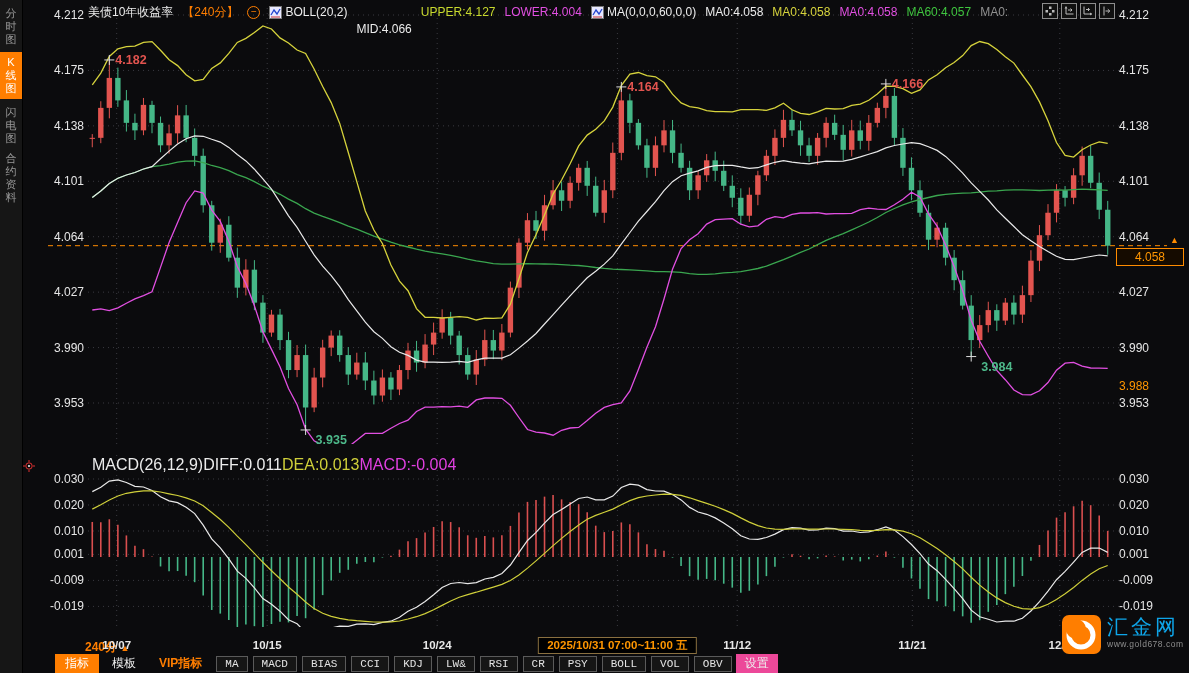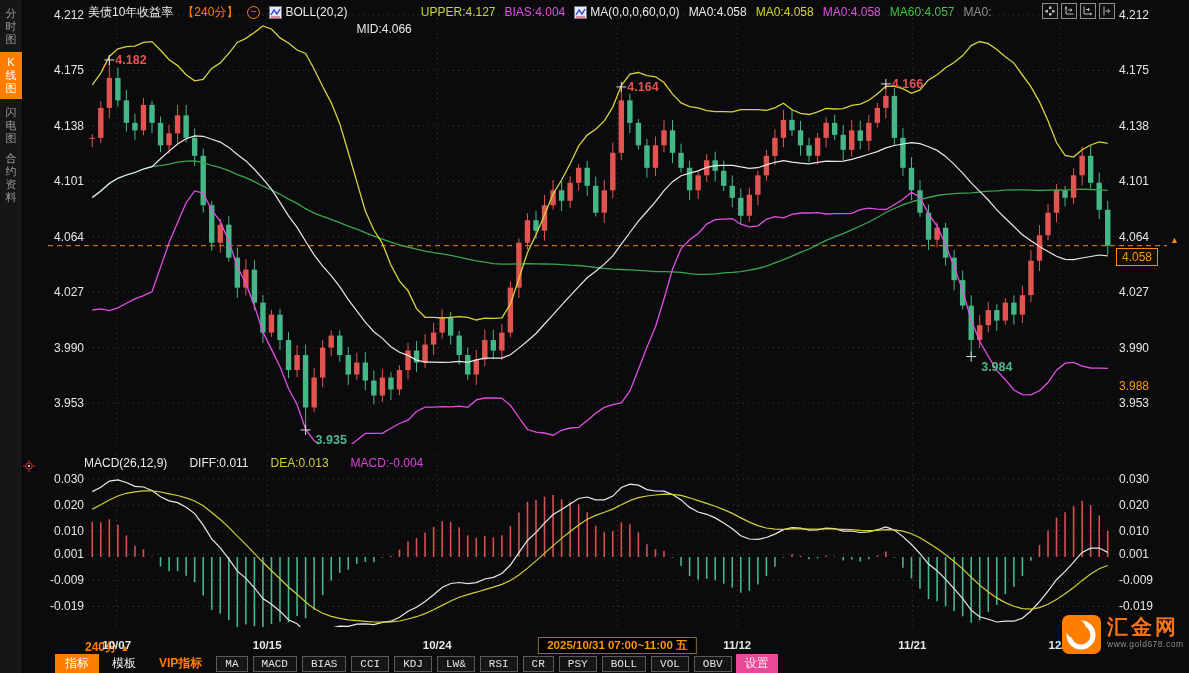--- a/index.html
+++ b/index.html
@@ -15,45 +15,45 @@
   .seg{display:flex;align-items:center;gap:3px}
   .circ-icon{display:inline-block;width:11px;height:11px;border:1px solid #ff7e00;border-radius:50%;
        color:#ff7e00;font-size:10px;line-height:10px;text-align:center}
   .mini-chart-icon{width:13px;height:13px}
   .hdr-icons{position:absolute;right:74px;top:3px;display:flex;gap:3px;z-index:5}
   .hbox{width:14px;height:14px;border:1px solid #8d8d8d;background:#101010;display:flex;align-items:center;justify-content:center;cursor:pointer}
   
   .ylab{position:absolute;font-size:12px;color:#e6e6e6;width:54px}
   .ylab.left{text-align:right}
   .pricebox{position:absolute;left:1116px;border:1px solid #ff8c00;background:#150b00;color:#ff9600;
-       font-size:12px;padding:1px 5px;z-index:4}
+       font-size:12px;padding:1px 18px;z-index:4}
   .seclab{position:absolute;left:1119px;color:#ff9600;font-size:12px;z-index:4}
   .pricemark{position:absolute;left:1170px;color:#ff8c00;font-size:9px;z-index:4}
   
-  .macd-header{position:absolute;left:84px;top:456px;display:flex;gap:22px;font-size:12px;white-space:nowrap;z-index:5}
+  .macd-header{position:absolute;left:92px;top:456px;display:flex;gap:0;font-size:16px;white-space:nowrap;z-index:5}
   .macd-pane-icon{position:absolute;left:23px;top:458px;z-index:5}
   
   .xaxis-row{position:absolute;left:0;top:637px;width:1189px;height:17px;z-index:3}
   .period-label{position:absolute;left:85px;top:2px;color:#ff7e00;font-size:12px;font-weight:bold}
   .xlab{position:absolute;top:2px;transform:translateX(-50%);font-size:11.5px;font-weight:bold;color:#e8e8e8;white-space:nowrap}
   .xlab.hl{color:#ff9600;background:#000;border:1px solid #8a7040;padding:0 8px;top:0}
   
   .toolbar{position:absolute;left:22px;top:654px;right:0;height:19px;display:flex;align-items:center;gap:3px;
        padding-left:33px;background:#0b0b0d;z-index:5}
   .tb{font-size:12px;cursor:pointer;white-space:nowrap}
   .tb.active{background:#ff7e00;color:#fff;padding:1px 10px}
   .tb.plain{color:#eee;padding:1px 10px}
   .tb.vip{color:#ff7e00;padding:1px 10px;font-weight:bold}
   .tb.ind{font-family:Liberation Mono, monospace;font-size:11px;color:#e4e4e4;border:1px solid #5a5a5a;
        background:#151515;padding:1px 8px;margin:0 1px}
   .tb.settings{background:#ec4899;color:#eee;padding:1px 9px}
   
   .logo{position:absolute;left:1062px;top:615px;display:flex;align-items:flex-start;gap:6px;z-index:9}
   .logo-sq{width:39px;height:39px;border-radius:7px;background:#ff7e00;position:relative;overflow:hidden}
-  .logo-name{font-size:21px;font-weight:bold;color:#f97316;letter-spacing:3px;line-height:24px}
+  .logo-name{font-size:21px;font-weight:normal;color:#0ea5e9;letter-spacing:3px;line-height:24px}
   .logo-url{font-size:8.5px;color:#8d8d8d;letter-spacing:.5px}
   svg{position:absolute}
 </style>
 </head>
 <body>
 
 <div class="sidebar" id="sidebar">
     <div class="side-tab" style="white-space: pre;">分
 时
 图</div>
@@ -87,21 +87,21 @@
       </svg>
       <span style="color: rgb(236, 236, 236);">BOLL(20,2)</span>
     </div>
     <div class="seg">
       <span style="color: rgb(236, 236, 236); margin-top: 34px;">MID:4.066</span>
     </div>
     <div class="seg">
       <span style="color: rgb(200, 217, 46);">UPPER:4.127</span>
     </div>
     <div class="seg">
-      <span style="color: rgb(225, 79, 225);">BIAS:4.004</span>
+      <span style="color: rgb(225, 79, 225);">LOWER:4.004</span>
     </div>
     <div class="seg">
       <svg class="mini-chart-icon" viewBox="0 0 13 13" style="position: static;">
         <rect x="0.5" y="0.5" width="12" height="12" fill="#e8e8ff" stroke="#777"></rect>
         <polyline points="2,9 5,4 8,8 11,3" fill="none" stroke="#2244cc" stroke-width="1.3"></polyline>
         <line x1="2" y1="11" x2="11" y2="11" stroke="#cc3333"></line>
       </svg>
       <span style="color: rgb(236, 236, 236);">MA(0,0,0,60,0,0)</span>
     </div>
     <div class="seg">

